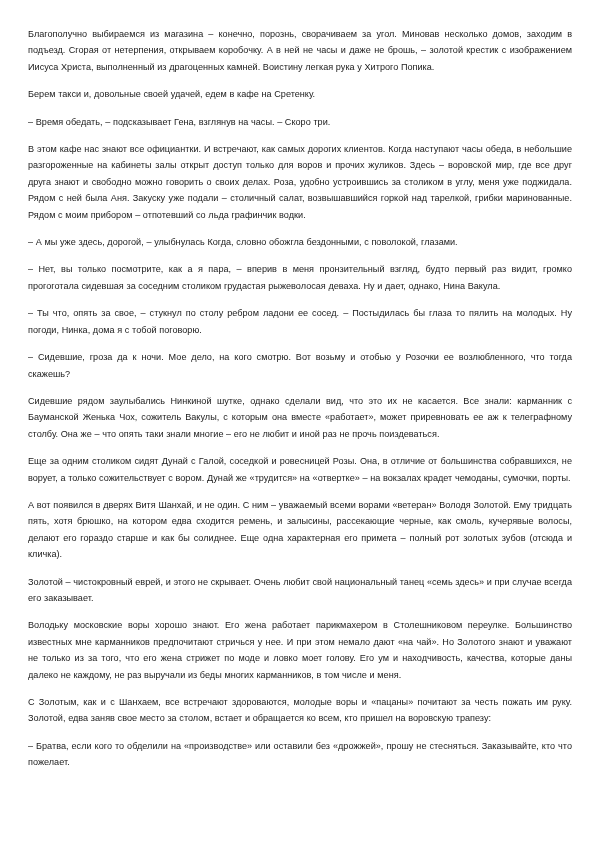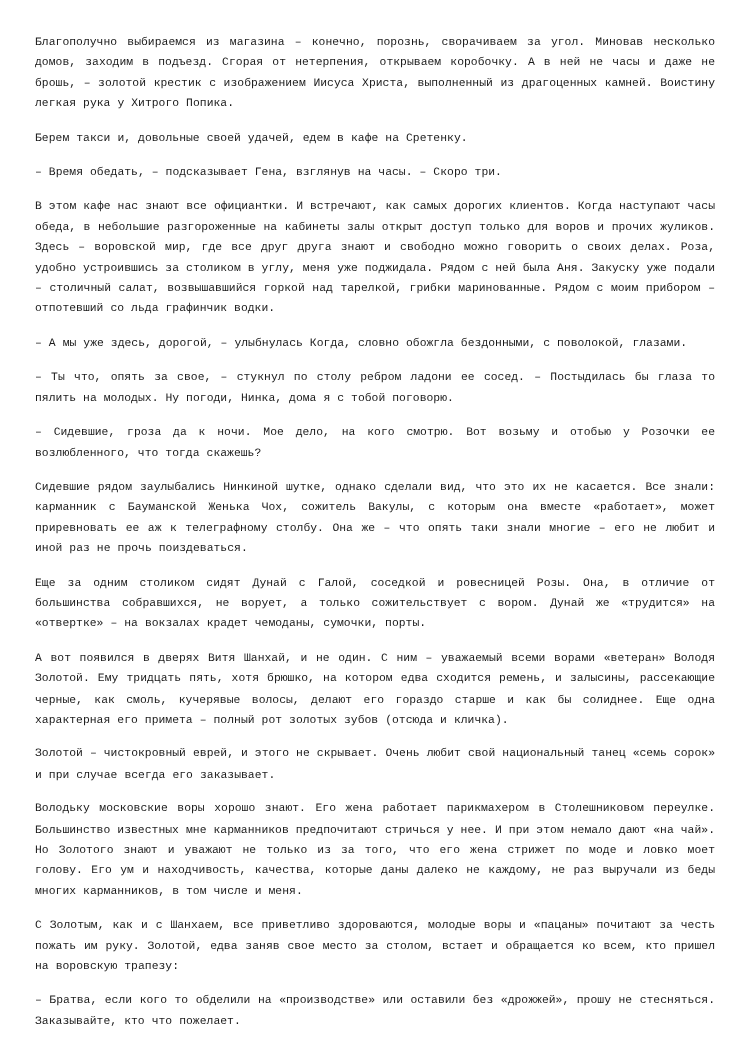--- a/index.html
+++ b/index.html
@@ -13,21 +13,20 @@
     font-family: "Liberation Sans", sans-serif;
     color: #000000;
     overflow: hidden;
   }
   #page {
     box-sizing: border-box;
     width: 600px;
     height: 849px;
     padding: 26px 28px 0 28px;
     background: #ffffff;
-    font-family: Liberation Mono, monospace;
   }
   .para {
     font-size: 9.1px;
     line-height: 16.4px;
     margin: 0 0 11px 0;
     text-align: justify;
     text-justify: inter-word;
     color: #1a1a1a;
     letter-spacing: 0.02px;
     word-spacing: 0.1px;
@@ -41,22 +40,23 @@
 </style>
 </head>
 <body>
 
 <div id="page">
   <p class="para">Благополучно выбираемся из магазина – конечно, порознь, сворачиваем за угол. Миновав несколько домов, заходим в подъезд. Сгорая от нетерпения, открываем коробочку. А в ней не часы и даже не брошь, – золотой крестик с изображением Иисуса Христа, выполненный из драгоценных камней. Воистину легкая рука у Хитрого Попика.</p>
   <p class="para flush">Берем такси и, довольные своей удачей, едем в кафе на Сретенку.</p>
   <p class="para flush">– Время обедать, – подсказывает Гена, взглянув на часы. – Скоро три.</p>
   <p class="para">В этом кафе нас знают все официантки. И встречают, как самых дорогих клиентов. Когда наступают часы обеда, в небольшие разгороженные на кабинеты залы открыт доступ только для воров и прочих жуликов. Здесь – воровской мир, где все друг друга знают и свободно можно говорить о своих делах. Роза, удобно устроившись за столиком в углу, меня уже поджидала. Рядом с ней была Аня. Закуску уже подали – столичный салат, возвышавшийся горкой над тарелкой, грибки маринованные. Рядом с моим прибором – отпотевший со льда графинчик водки.</p>
   <p class="para flush">– А мы уже здесь, дорогой, – улыбнулась Когда, словно обожгла бездонными, с поволокой, глазами.</p>
+  <p class="para">– Нет, вы только посмотрите, как а я пара, – вперив в меня пронзительный взгляд, будто первый раз видит, громко прогоготала сидевшая за соседним столиком грудастая рыжеволосая деваха. Ну и дает, однако, Нина Вакула.</p>
   <p class="para">– Ты что, опять за свое, – стукнул по столу ребром ладони ее сосед. – Постыдилась бы глаза то пялить на молодых. Ну погоди, Нинка, дома я с тобой поговорю.</p>
   <p class="para">– Сидевшие, гроза да к ночи. Мое дело, на кого смотрю. Вот возьму и отобью у Розочки ее возлюбленного, что тогда скажешь?</p>
   <p class="para">Сидевшие рядом заулыбались Нинкиной шутке, однако сделали вид, что это их не касается. Все знали: карманник с Бауманской Женька Чох, сожитель Вакулы, с которым она вместе «работает», может приревновать ее аж к телеграфному столбу. Она же – что опять таки знали многие – его не любит и иной раз не прочь поиздеваться.</p>
   <p class="para">Еще за одним столиком сидят Дунай с Галой, соседкой и ровесницей Розы. Она, в отличие от большинства собравшихся, не ворует, а только сожительствует с вором. Дунай же «трудится» на «отвертке» – на вокзалах крадет чемоданы, сумочки, порты.</p>
   <p class="para">А вот появился в дверях Витя Шанхай, и не один. С ним – уважаемый всеми ворами «ветеран» Володя Золотой. Ему тридцать пять, хотя брюшко, на котором едва сходится ремень, и залысины, рассекающие черные, как смоль, кучерявые волосы, делают его гораздо старше и как бы солиднее. Еще одна характерная его примета – полный рот золотых зубов (отсюда и кличка).</p>
-  <p class="para">Золотой – чистокровный еврей, и этого не скрывает. Очень любит свой национальный танец «семь сорок» и при случае всегда его заказывает.</p>
+  <p class="para">Золотой – чистокровный еврей, и этого не скрывает. Очень любит свой национальный танец «семь здесь» и при случае всегда его заказывает.</p>
   <p class="para">Володьку московские воры хорошо знают. Его жена работает парикмахером в Столешниковом переулке. Большинство известных мне карманников предпочитают стричься у нее. И при этом немало дают «на чай». Но Золотого знают и уважают не только из за того, что его жена стрижет по моде и ловко моет голову. Его ум и находчивость, качества, которые даны далеко не каждому, не раз выручали из беды многих карманников, в том числе и меня.</p>
-  <p class="para">С Золотым, как и с Шанхаем, все приветливо здороваются, молодые воры и «пацаны» почитают за честь пожать им руку. Золотой, едва заняв свое место за столом, встает и обращается ко всем, кто пришел на воровскую трапезу:</p>
+  <p class="para">С Золотым, как и с Шанхаем, все встречают здороваются, молодые воры и «пацаны» почитают за честь пожать им руку. Золотой, едва заняв свое место за столом, встает и обращается ко всем, кто пришел на воровскую трапезу:</p>
   <p class="para">– Братва, если кого то обделили на «производстве» или оставили без «дрожжей», прошу не стесняться. Заказывайте, кто что пожелает.</p>
 </div>
 
 </body></html>

